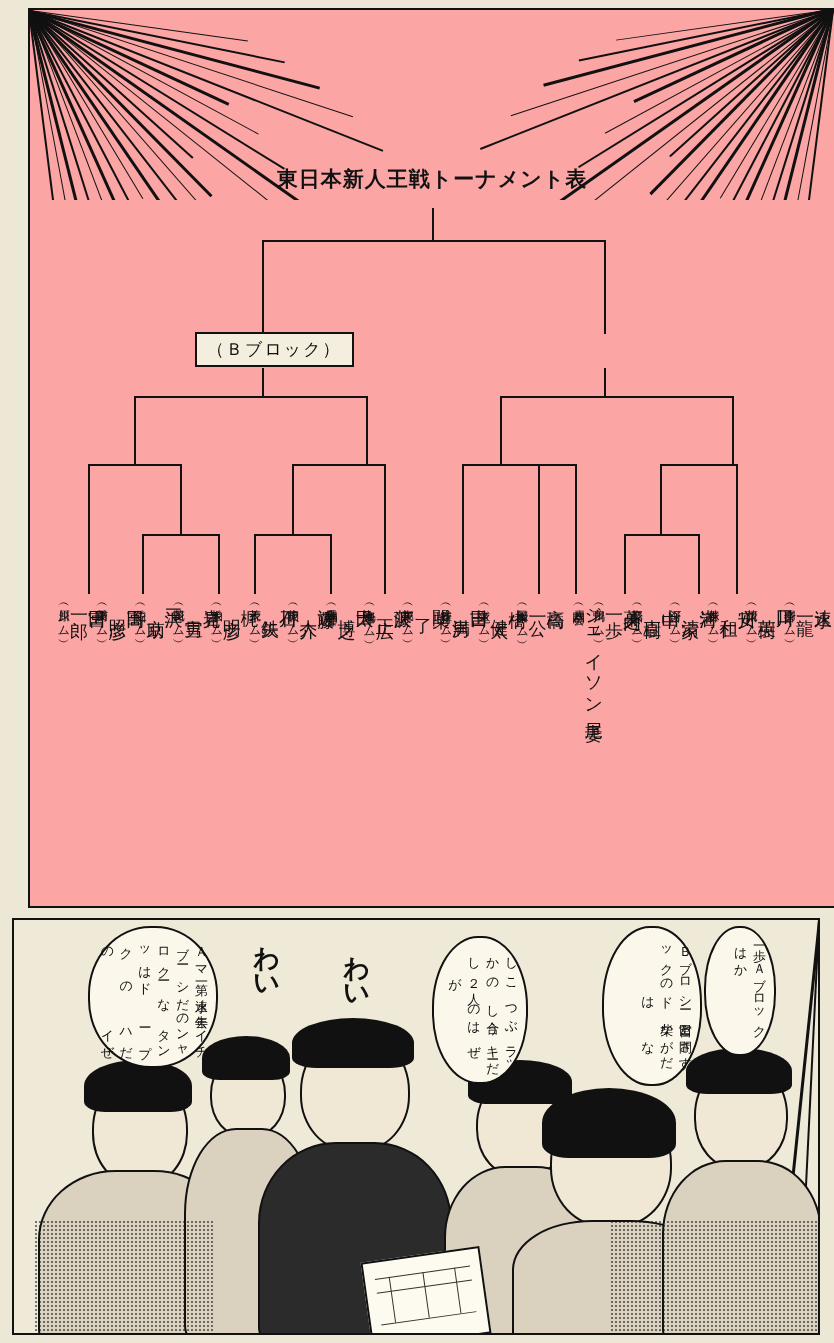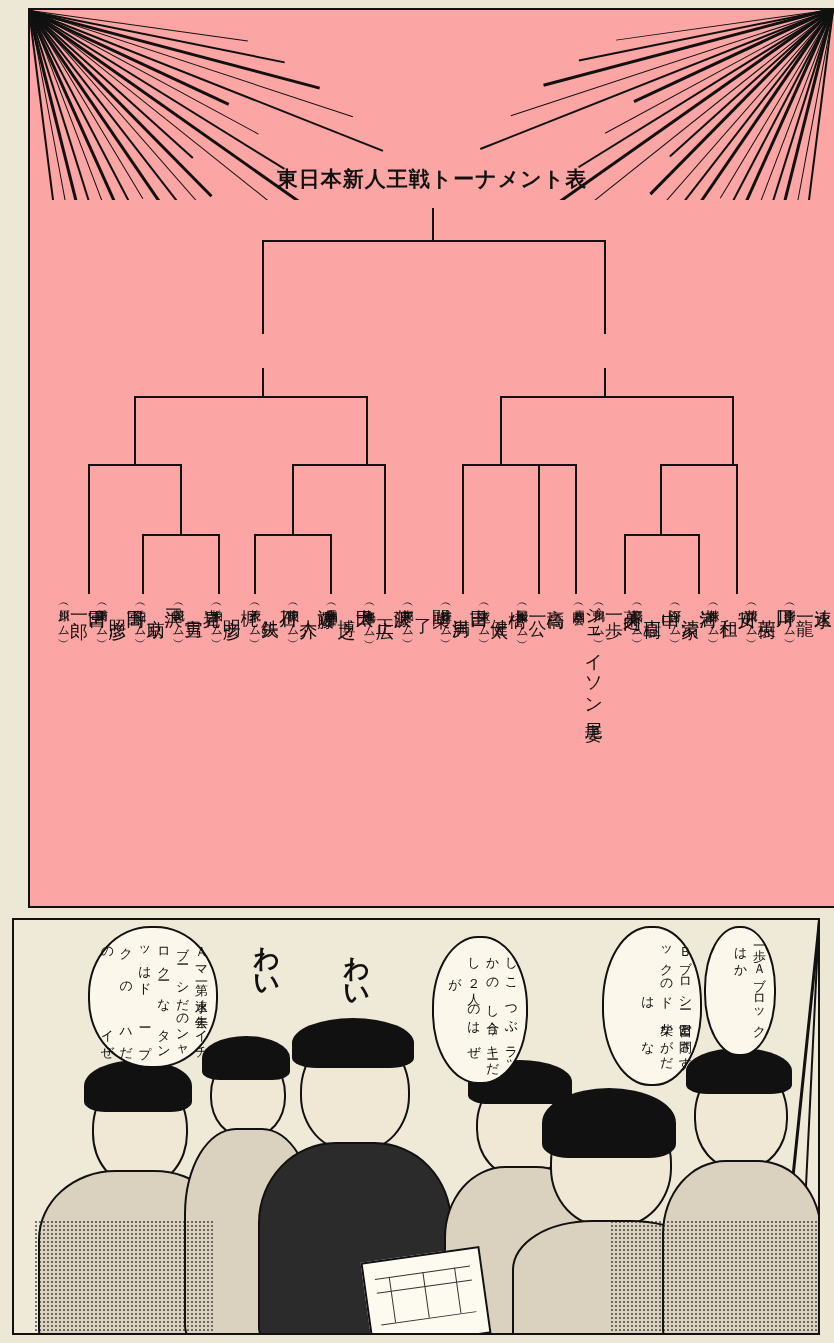--- a/index.html
+++ b/index.html
@@ -140,20 +140,21 @@
       </div>
 
     <div class="chart-title">東日本新人王戦トーナメント表</div>
 
     <div class="ln v" style="left:402px;top:198px;height:32px;"></div>
 
     <div class="ln h" style="left:232px;top:230px;width:342px;"></div>
     <div class="ln v" style="left:232px;top:230px;height:94px;"></div>
     <div class="ln v" style="left:574px;top:230px;height:94px;"></div>
 
+    <div class="blk" style="left:165px;top:322px;">（Ｂブロック）</div>
 
     <div class="ln v" style="left:232px;top:358px;height:28px;"></div>
     <div class="ln h" style="left:104px;top:386px;width:232px;"></div>
     <div class="ln v" style="left:104px;top:386px;height:68px;"></div>
     <div class="ln v" style="left:336px;top:386px;height:68px;"></div>
 
     <div class="ln h" style="left:58px;top:454px;width:92px;"></div>
     <div class="ln v" style="left:58px;top:454px;height:130px;"></div>
     <div class="ln v" style="left:150px;top:454px;height:70px;"></div>
     <div class="ln h" style="left:112px;top:524px;width:76px;"></div>

